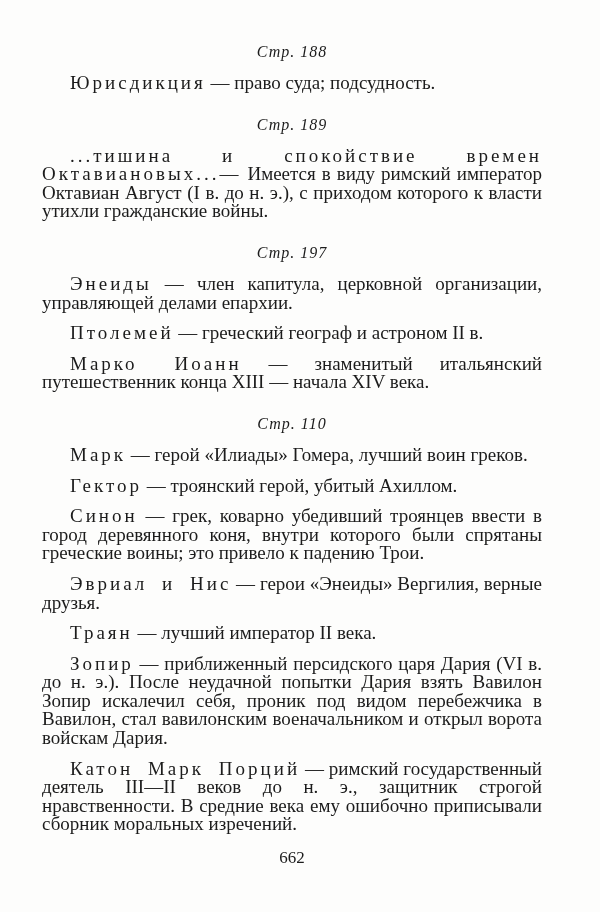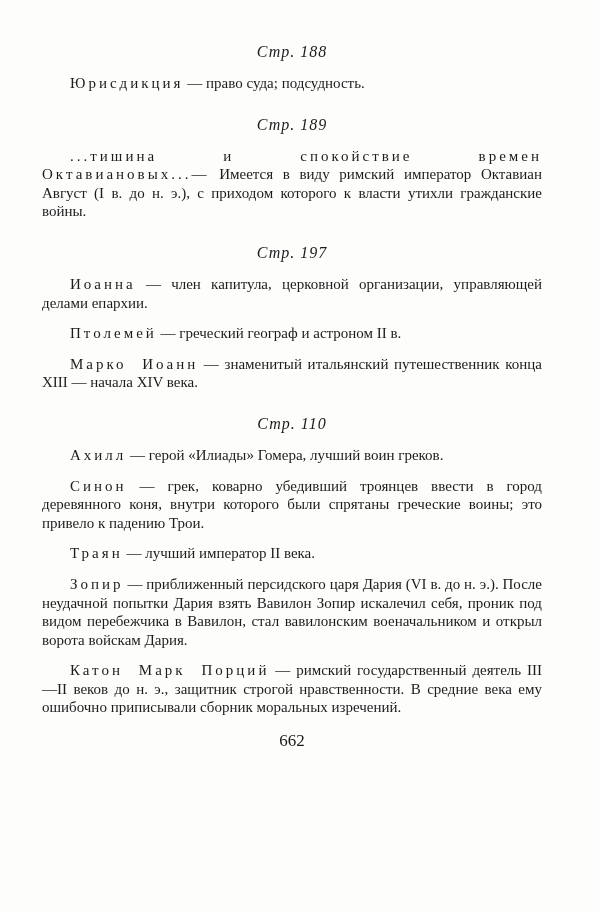--- a/index.html
+++ b/index.html
@@ -27,21 +27,21 @@
     font-style: italic;
     font-size: 16px;
     line-height: 20px;
     letter-spacing: 1px;
     margin: 22px 0 8px 0;
     color: #1c1c1c;
   }
   .hdr:first-child { margin-top: 6px; }
   .para {
     margin: 12px 0 0 0;
-    font-size: 15px;
+    font-size: 19px;
     line-height: 18.6px;
     text-align: justify;
     text-indent: 28px;
     color: #1c1c1c;
   }
   .sp {
     letter-spacing: 3px;
     word-spacing: 7px;
   }
   .pagenum {
@@ -60,35 +60,37 @@
   <div class="hdr">Стр. 188</div>
 
   <p class="para"><span class="sp">Юрисдикция</span><span> — право суда; подсудность.</span></p>
 
   <div class="hdr">Стр. 189</div>
 
   <p class="para"><span class="sp">...тишина и спокойствие времен Октавиановых...—</span><span> Имеется в виду римский император Октавиан Август (I в. до н. э.), с приходом которого к власти утихли гражданские войны.</span></p>
 
   <div class="hdr">Стр. 197</div>
 
-  <p class="para"><span class="sp">Иоанна</span><span> — член капитула, церковной организации, управляющей делами епархии.</span></p>
+  <p class="para"><span class="sp">Энеиды</span><span> — член капитула, церковной организации, управляющей делами епархии.</span></p>
 
 
 
   <p class="para"><span class="sp">Птолемей</span><span> — греческий географ и астроном II в.</span></p>
 
   <p class="para"><span class="sp">Марко Иоанн</span><span> — знаменитый итальянский путешественник конца XIII — начала XIV века.</span></p>
 
   <div class="hdr">Стр. 110</div>
 
-  <p class="para"><span class="sp">Ахилл</span><span> — герой «Илиады» Гомера, лучший воин греков.</span></p>
+  <p class="para"><span class="sp">Марк</span><span> — герой «Илиады» Гомера, лучший воин греков.</span></p>
 
+  <p class="para"><span class="sp">Гектор</span><span> — троянский герой, убитый Ахиллом.</span></p>
 
   <p class="para"><span class="sp">Синон</span><span> — грек, коварно убедивший троянцев ввести в город деревянного коня, внутри которого были спрятаны греческие воины; это привело к падению Трои.</span></p>
 
+  <p class="para"><span class="sp">Эвриал и Нис</span><span> — герои «Энеиды» Вергилия, верные друзья.</span></p>
 
   <p class="para"><span class="sp">Траян</span><span> — лучший император II века.</span></p>
 
   <p class="para"><span class="sp">Зопир</span><span> — приближенный персидского царя Дария (VI в. до н. э.). После неудачной попытки Дария взять Вавилон Зопир искалечил себя, проник под видом перебежчика в Вавилон, стал вавилонским военачальником и открыл ворота войскам Дария.</span></p>
 
   <p class="para"><span class="sp">Катон Марк Порций</span><span> — римский государственный деятель III—II веков до н. э., защитник строгой нравственности. В средние века ему ошибочно приписывали сборник моральных изречений.</span></p>
 
   <div class="pagenum">662</div>
 
 </div>

